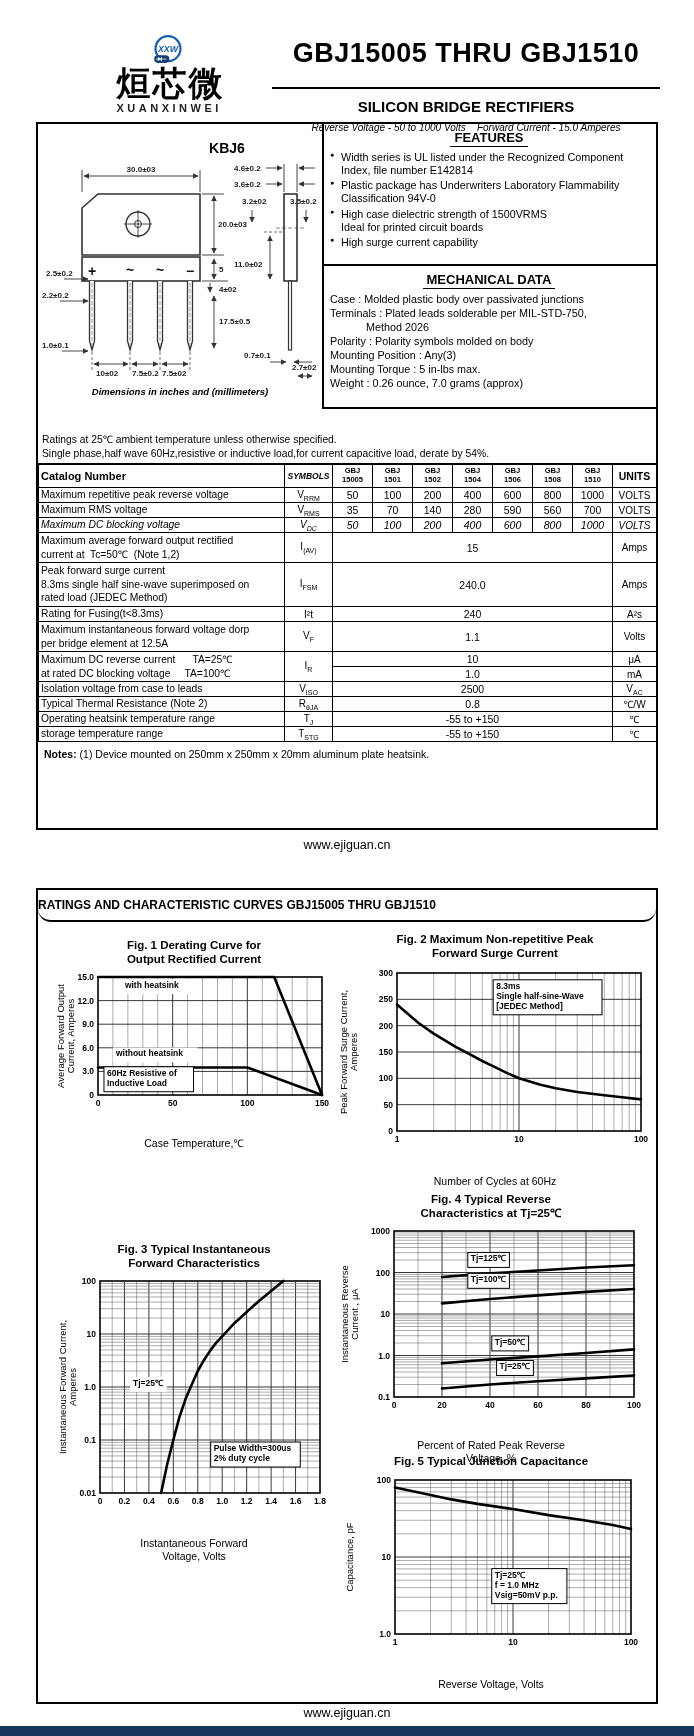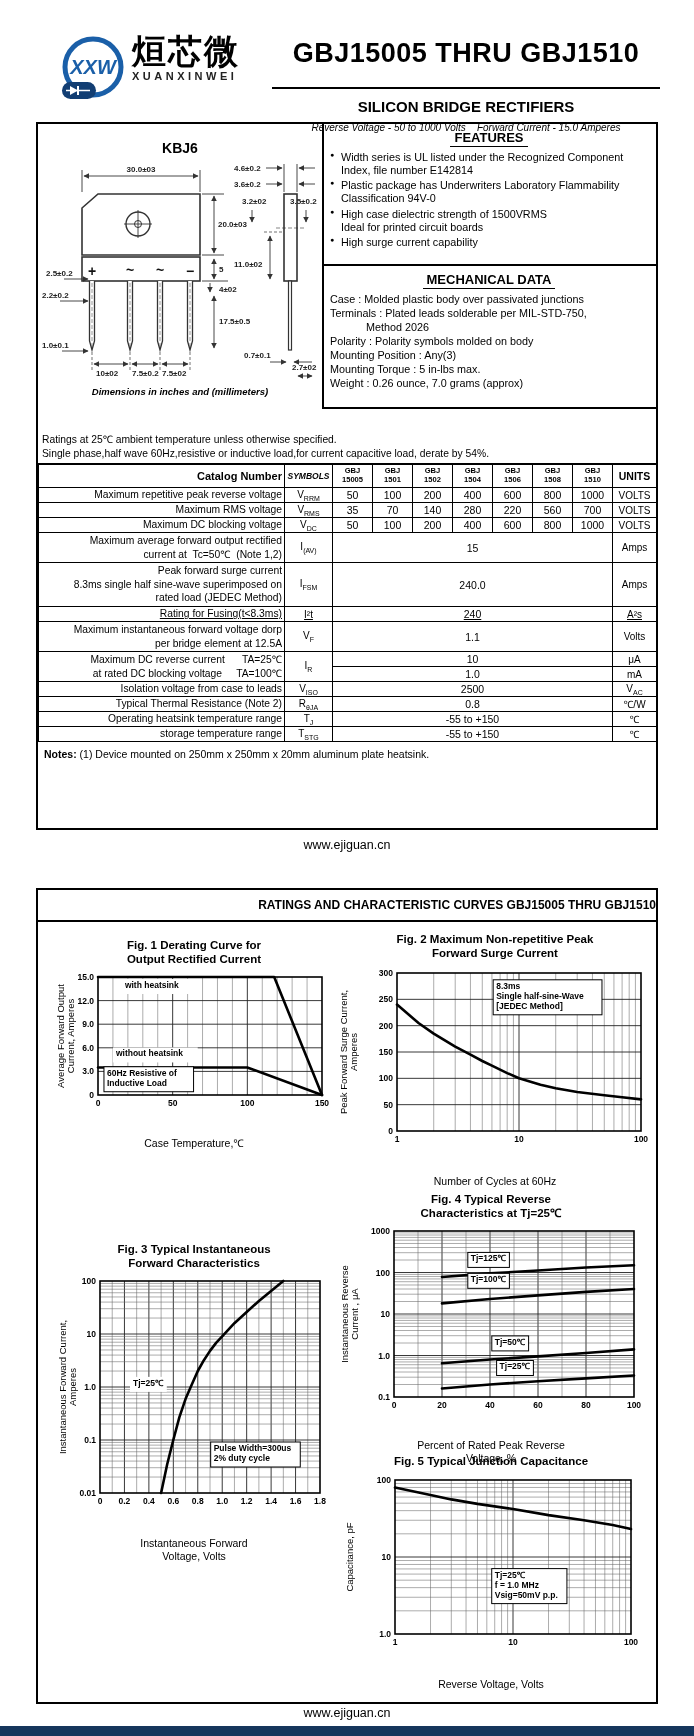--- a/index.html
+++ b/index.html
@@ -1,63 +1,63 @@
 <!DOCTYPE html>
 <html><head>
 <meta charset="utf-8">
 <style>
   html,body{margin:0;padding:0;background:#e8e8e8;}
   #canvas{position:relative;width:694px;height:1736px;background:#fff;margin:0 auto;
     font-family:"Liberation Sans",sans-serif;color:#000;overflow:hidden;}
   
-  .logo{position:absolute;left:60px;top:34px;width:215px;height:80px;display:flex;}
+  .logo{position:absolute;left:60px;top:34px;width:215px;height:80px;display:flex;align-items:center;flex-direction:column;}
   .logo-text{margin-left:6px;}
   .logo-cn{font-size:34px;font-weight:700;letter-spacing:2px;line-height:1.0;}
   .logo-en{font-size:11px;font-weight:700;letter-spacing:3.5px;color:#222;margin-top:2px;}
   .title-block{position:absolute;left:272px;top:38px;width:388px;text-align:center;}
   .part-range{font-size:27px;font-weight:700;letter-spacing:0.5px;border-bottom:2.5px solid #000;padding-bottom:18px;}
   .family{font-size:15px;font-weight:700;margin-top:9px;}
   .tagline{font-size:10px;font-style:italic;margin-top:7px;white-space:pre;}
   
   .p1box{position:absolute;left:36px;top:122px;width:618px;height:704px;border:2px solid #000;}
   .drawing{position:absolute;left:0;top:0;width:284px;height:283px;border-right:2px solid #000;}
-  .pkg-name{position:absolute;left:0;top:16px;width:284px;text-align:center;font-size:14px;font-weight:700;}
+  .pkg-name{position:absolute;left:0;top:16px;width:284px;text-align:center;font-size:14px;font-weight:700;padding-left:47px;}
   .pkg-caption{position:absolute;left:0;top:262px;width:284px;text-align:center;font-size:9.5px;font-weight:700;font-style:italic;}
   .panel{position:absolute;left:284px;width:334px;}
   .panel.features{top:0;height:140px;border-bottom:2px solid #000;}
   .panel.mech{top:142px;height:141px;border-bottom:2px solid #000;}
   .panel-title{text-align:center;font-size:13px;font-weight:700;margin-top:6px;}
   .panel-title span{border-bottom:1.5px solid #000;padding:0 4px 1px;}
   ul.feat{margin:6px 6px 0 8px;padding:0;list-style:none;}
   ul.feat li{font-size:10.8px;line-height:1.18;margin-bottom:3px;padding-left:11px;position:relative;white-space:pre-line;}
   ul.feat li::before{content:"●";position:absolute;left:0;top:0;font-size:7px;}
   .mech-lines{margin:5px 4px 0 8px;}
   .mech-lines div{font-size:10.8px;line-height:1.3;white-space:pre-wrap;}
   .ratings-bar{position:absolute;left:0;top:283px;width:618px;height:26px;border-bottom:1.5px solid #000;
     text-align:center;font-size:13.5px;font-weight:700;line-height:26px;}
   .conditions{position:absolute;left:0;top:309px;width:618px;height:31px;border-bottom:1.5px solid #000;padding-left:4px;box-sizing:border-box;}
   .conditions div{font-size:10.3px;line-height:1.35;}
   table.rat{position:absolute;left:0;top:340px;border-collapse:collapse;table-layout:fixed;width:618px;}
   table.rat th,table.rat td{border:1px solid #000;padding:0 2px;overflow:hidden;}
   table.rat th{font-weight:700;}
-  th.lab,td.lab{text-align:right;}
+  th.lab,td.lab{text-align:left;}
   td.lab div{font-size:10.3px;line-height:1.3;white-space:pre-wrap;}
   th.lab{font-size:11px;font-weight:400;}
   th.symh{font-size:8.5px;font-style:italic;font-weight:400;}
   td.sym{text-align:center;font-size:10px;}
   td.sym sub,td.unit sub{font-size:7px;}
   th.gbj div{font-size:7.6px;line-height:1.15;text-align:center;}
   td.val{text-align:center;font-size:10.5px;}
   td.unit{text-align:center;font-size:10px;}
   th.unith{font-size:10.5px;text-align:center;}
   .notes{position:absolute;left:0;top:620px;width:610px;padding:4px 0 0 6px;font-size:10.5px;}
   .footer-url{position:absolute;width:694px;left:0;text-align:center;font-size:12.5px;}
   
   .p2box{position:absolute;left:36px;top:888px;width:618px;height:812px;border:2px solid #000;}
-  .curves-header{height:30px;border-bottom:2px solid #000;text-align:right;font-size:12px;font-weight:700;line-height:30px;}
+  .curves-header{height:30px;border-bottom:2px solid #000;text-align:left;font-size:12px;font-weight:700;line-height:30px;border-radius:13px;}
   .fig{position:absolute;}
   .fig-title{text-align:center;font-size:11.5px;font-weight:700;white-space:pre-line;line-height:1.25;margin-bottom:4px;}
   .fig-xlabel{text-align:center;font-size:10.5px;font-weight:400;white-space:pre-line;line-height:1.25;margin-top:18px;}
   .fig svg{display:block;margin:0 auto;}
   svg text{font-family:"Liberation Sans",sans-serif;}
   .bottom-bar{position:absolute;left:0;top:1726px;width:694px;height:10px;background:#16365c;}
 </style>
 </head>
 <body>
 
@@ -281,26 +281,26 @@
           </tr>
           <tr style="height: 15px;">
             <td class="lab">
               <div>Maximum RMS voltage</div>
             </td>
             <td class="sym">V<sub>RMS</sub></td>
             <td class="val">35</td>
             <td class="val">70</td>
             <td class="val">140</td>
             <td class="val">280</td>
-            <td class="val">220</td>
+            <td class="val">590</td>
             <td class="val">560</td>
             <td class="val">700</td>
             <td class="unit">VOLTS</td>
           </tr>
-          <tr style="height: 15px;">
+          <tr style="height: 15px; font-style: italic;">
             <td class="lab">
               <div>Maximum DC blocking voltage</div>
             </td>
             <td class="sym">V<sub>DC</sub></td>
             <td class="val">50</td>
             <td class="val">100</td>
             <td class="val">200</td>
             <td class="val">400</td>
             <td class="val">600</td>
             <td class="val">800</td>
@@ -319,21 +319,21 @@
           <tr style="height: 44px;">
             <td class="lab">
               <div>Peak forward surge current</div>
               <div>8.3ms single half sine-wave superimposed on</div>
               <div>rated load (JEDEC Method)</div>
             </td>
             <td class="sym">I<sub>FSM</sub></td>
             <td colspan="7" class="val">240.0</td>
             <td class="unit">Amps</td>
           </tr>
-          <tr style="height: 15px; text-decoration: underline;">
+          <tr style="height: 15px;">
             <td class="lab">
               <div>Rating for Fusing(t&lt;8.3ms)</div>
             </td>
             <td class="sym">I²t</td>
             <td colspan="7" class="val">240</td>
             <td class="unit">A²s</td>
           </tr>
           <tr style="height: 30px;">
             <td class="lab">
               <div>Maximum instantaneous forward voltage dorp</div>

